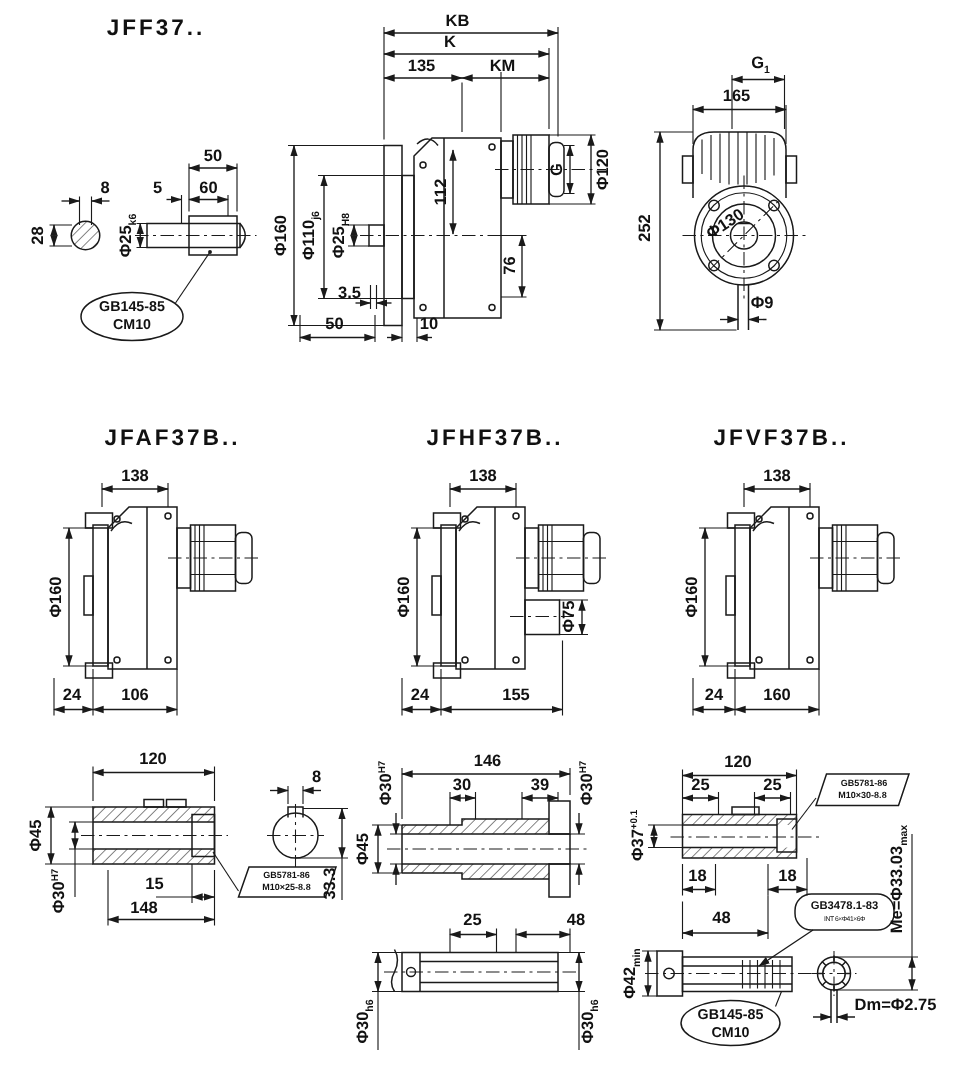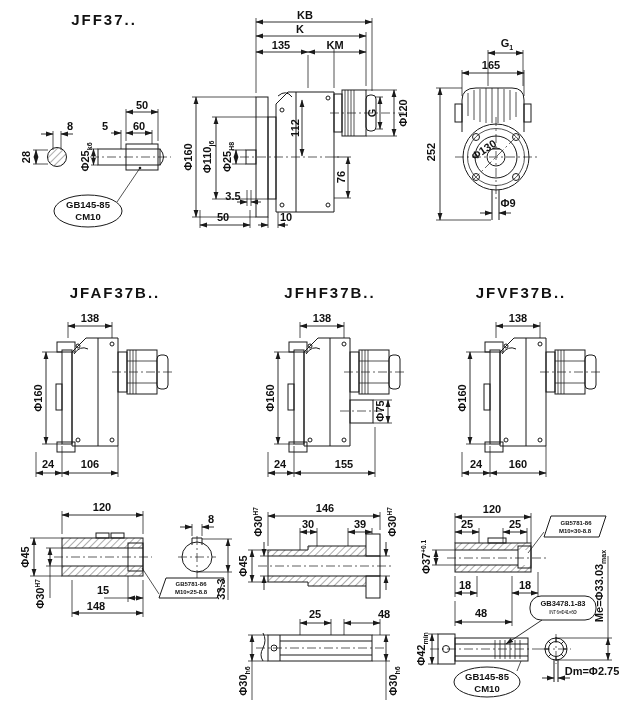--- a/index.html
+++ b/index.html
@@ -13,21 +13,21 @@
   .d1{fill:none;stroke:#1a1a1a;stroke-width:.9;marker-end:url(#arr);}
   .lbl{position:absolute;color:#111;font-weight:bold;font-size:11px;white-space:nowrap;
        transform:translate(-50%,-50%);line-height:1;}
   .rot{transform:translate(-50%,-50%) rotate(-90deg);}
   .diag{transform:translate(-50%,-50%) rotate(-33deg);}
   .ttl{font-size:15px;letter-spacing:2px;}
   .f9{font-size:9.5px;font-weight:600;}
   .f7{font-size:7.5px;font-weight:600;}
   .f6{font-size:6px;font-weight:600;}
   .f4{font-size:4.5px;font-weight:400;letter-spacing:-.3px;}
-  .f10b{font-size:11px;}
+  .f10b{font-size:11px;padding-left:10px;}
   .lbl sub{font-size:7px;font-weight:bold;vertical-align:-3px;}
   .lbl sup{font-size:6.5px;font-weight:bold;vertical-align:4px;}
 </style>
 </head>
 <body>
 
 <div id="page">
 
 <svg width="637" height="716" viewBox="0 0 637 716">
   <defs>

